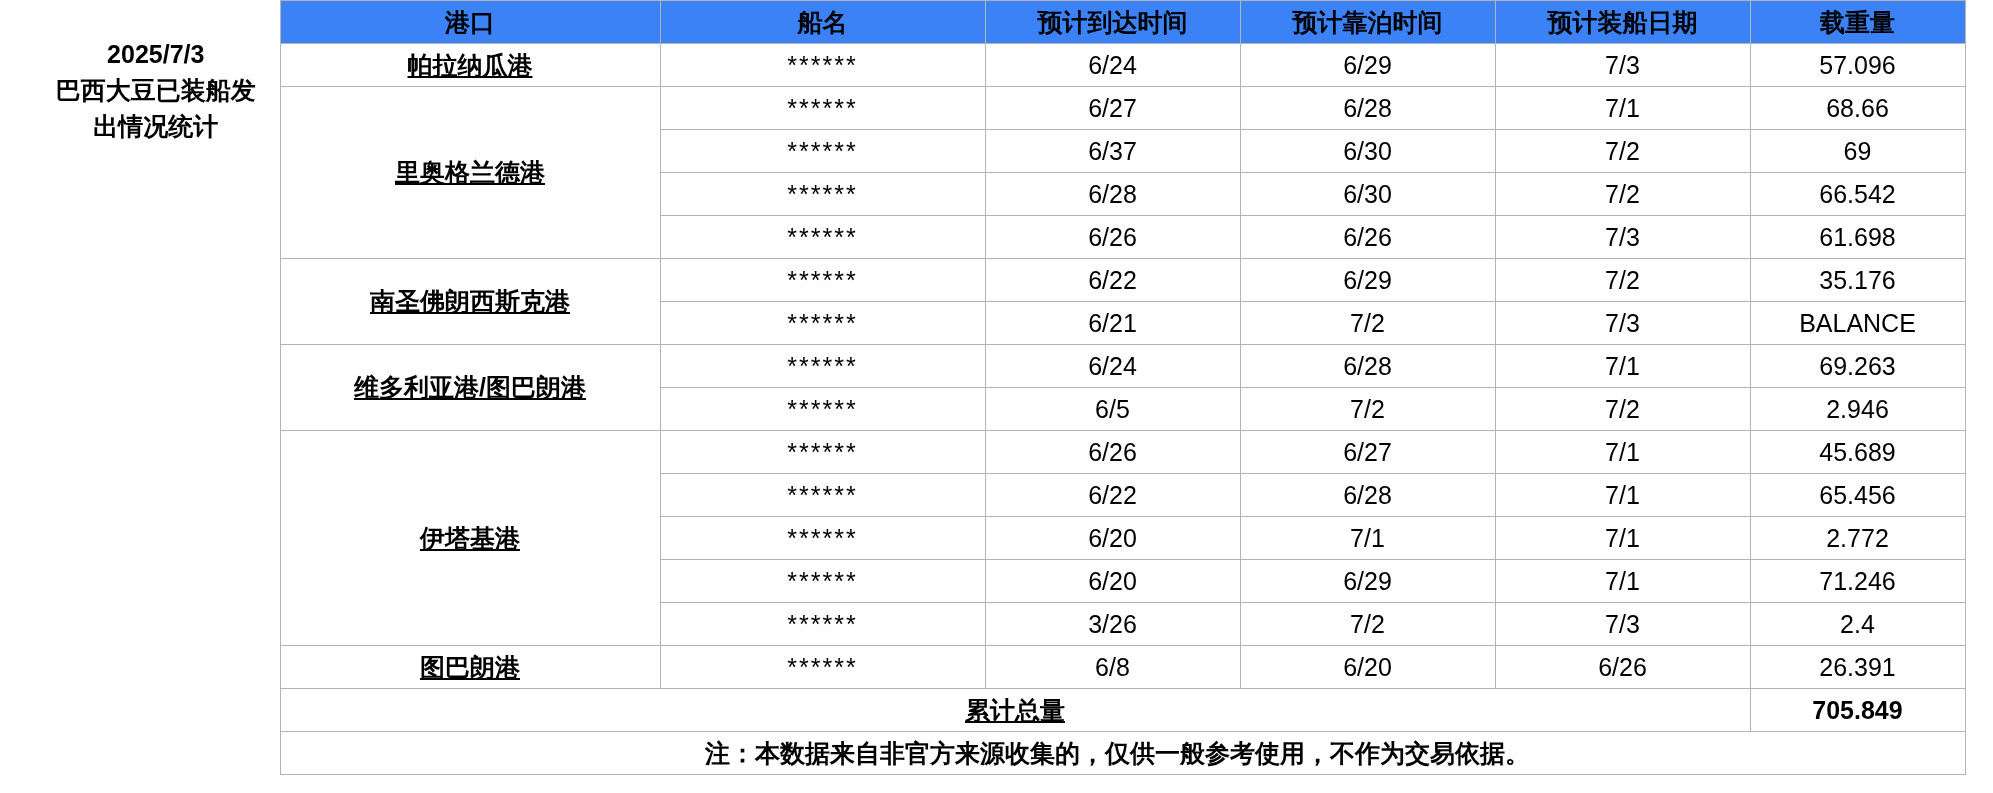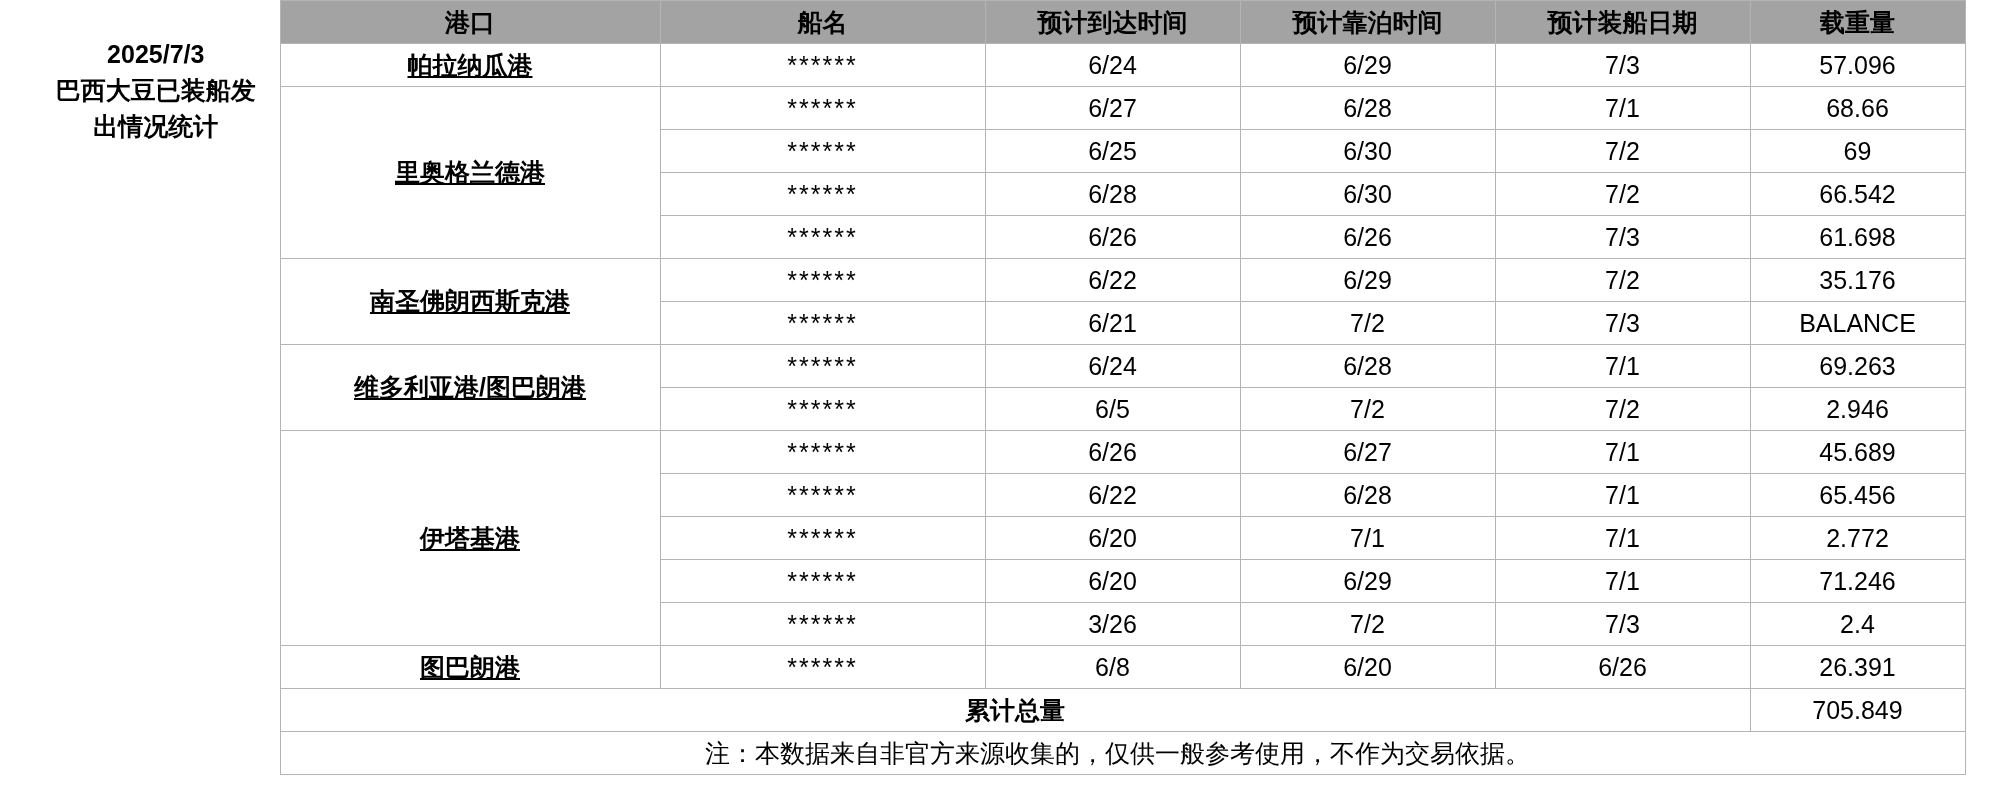--- a/index.html
+++ b/index.html
@@ -47,21 +47,21 @@
     text-align: center;
     vertical-align: top;
     padding-top: 6px !important;
   }
   .title-cell .tl {
     display: block;
     margin-left: 32px;
   }
   
   .hdr {
-    background: #a3a3a3;
+    background: #3b82f6;
     font-weight: bold;
     font-size: 27px;
   }
   .port-cell {
     font-weight: bold;
     font-size: 27px;
     background: #ffffff;
     text-decoration: underline;
   }
   .vessel-cell {
@@ -71,28 +71,29 @@
   }
   .num-cell {
     color: #2323dc;
     font-size: 26px;
     margin-top: 40px;
   }
   .total-label {
     font-weight: bold;
     font-size: 27px;
     text-align: center;
+    text-decoration: underline;
   }
   .total-value {
-    font-weight: normal;
+    font-weight: bold;
     font-size: 27px;
     color: #000000;
   }
   .note-cell {
-    font-weight: normal;
+    font-weight: bold;
     font-size: 25px;
     text-align: right;
     padding-right: 10px !important;
   }
   .spacer-col {
     border: none !important;
     background: #ffffff;
   }
   col.c-title { width: 280px; }
   col.c-port  { width: 380px; }
@@ -145,21 +146,21 @@
         <td class="port-cell" rowspan="4">里奥格兰德港</td>
         <td class="vessel-cell">******</td>
         <td>6/27</td>
         <td>6/28</td>
         <td>7/1</td>
         <td class="num-cell">68.66</td>
       </tr>
 
       <tr>
         <td class="vessel-cell">******</td>
-        <td>6/25</td>
+        <td>6/37</td>
         <td>6/30</td>
         <td>7/2</td>
         <td class="num-cell">69</td>
       </tr>
 
       <tr>
         <td class="spacer-col"></td>
         <td class="vessel-cell">******</td>
         <td>6/28</td>
         <td>6/30</td>

